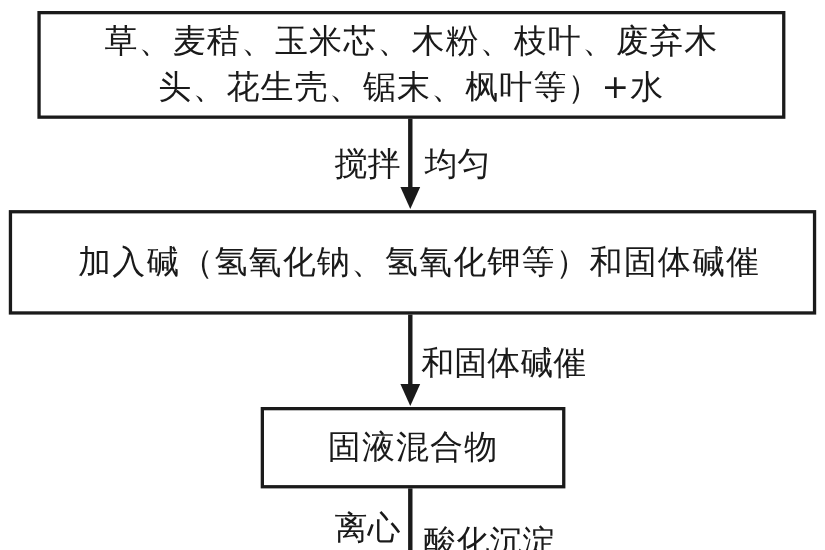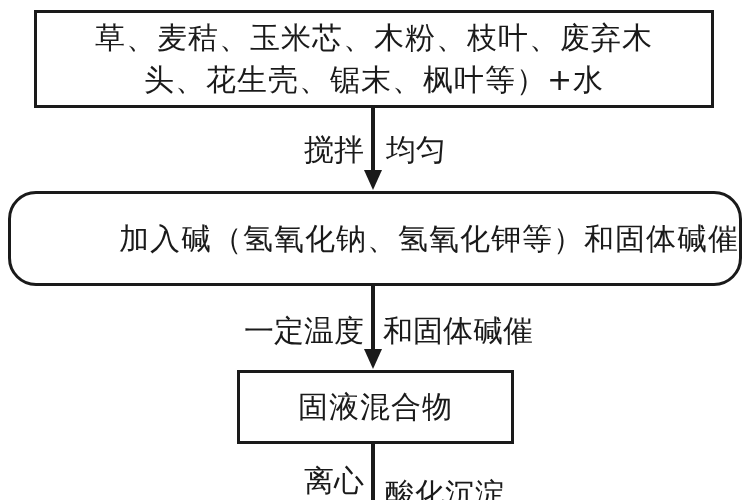--- a/index.html
+++ b/index.html
@@ -16,21 +16,21 @@
       border: 3px solid #1a1a1a;
       background: #ffffff;
       box-sizing: border-box;
       display: flex; flex-direction: column; justify-content: center; align-items: center;
     }
     .line {
       font-size: 30px; line-height: 42px; white-space: nowrap; letter-spacing: 1px;
     }
     .box1 { left: 34px; top: -30px; width: 680px; height: 98px; }
     .box1 .line { text-align: center; }
-    .box2 { left: 8px; top: 151px; width: 734px; height: 95px; align-items: flex-end; padding-left: 12px; border-radius: 28px; }
+    .box2 { left: 8px; top: 151px; width: 734px; height: 95px; align-items: center; padding-left: 12px; }
     .box3 { left: 237px; top: 330px; width: 277px; height: 74px; font-family: Liberation Serif, serif; }
     .box4 { left: 231px; top: 482px; width: 286px; height: 60px; border-width: 5px; }
     .vline { position: absolute; width: 4px; background: #1a1a1a; left: 371px; }
     .arrowhead {
       position: absolute; width: 0; height: 0;
       border-left: 9px solid transparent; border-right: 9px solid transparent;
       border-top: 20px solid #1a1a1a; left: 364px;
     }
     .label { position: absolute; font-size: 30px; line-height: 36px; white-space: nowrap; }
     .label-left { }
@@ -49,21 +49,20 @@
   <div class="arrowhead" style="top:130px;"></div>
   <div class="label label-left" style="right:386px;top:92px;">搅拌</div>
   <div class="label" style="left:386px;top:92px;">均匀</div>
 
   <div class="box box2">
     <div class="line">加入碱（氢氧化钠、氢氧化钾等）和固体碱催</div>
   </div>
 
   <div class="vline" style="top:246px;height:64px;"></div>
   <div class="arrowhead" style="top:309px;"></div>
-  <div class="label label-left" style="right:386px;top:273px;">一定温度</div>
   <div class="label" style="left:383px;top:273px;">和固体碱催</div>
 
   <div class="box box3">
     <div class="line">固液混合物</div>
   </div>
 
   <div class="vline" style="top:404px;height:60px;"></div>
   <div class="arrowhead" style="top:462px;"></div>
   <div class="label label-left" style="right:386px;top:423px;">离心</div>
   <div class="label" style="left:385px;top:436px;text-decoration:underline;">酸化沉淀</div>

